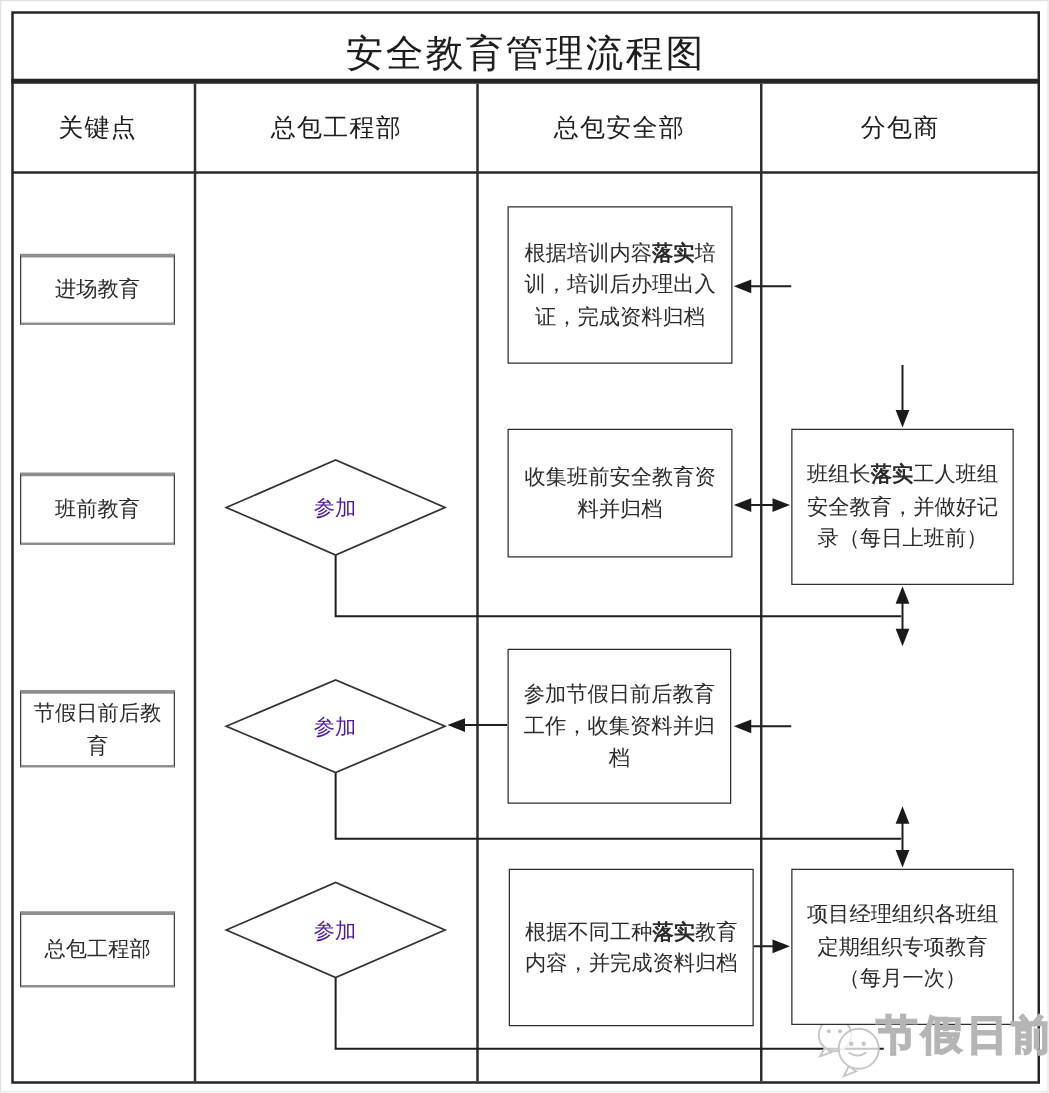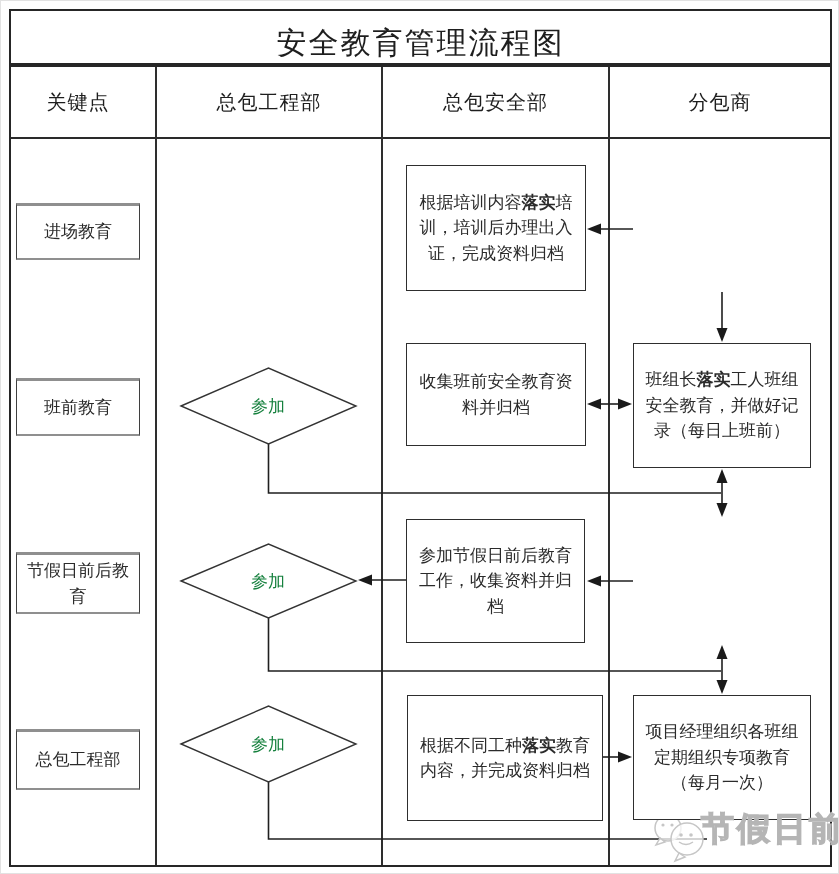--- a/index.html
+++ b/index.html
@@ -72,21 +72,21 @@
   .s4 { left: 406px; top: 694px; width: 196px; height: 126px; }
 
   .b1 { left: 632px; top: 164px; width: 178px; height: 126px; }
   .b2 { left: 632px; top: 342px; width: 178px; height: 125px; }
   .b3 { left: 632px; top: 518px; width: 177px; height: 124px; }
   .b4 { left: 632px; top: 694px; width: 178px; height: 125px; }
 
   
   .dlabel {
     position: absolute; width: 120px; text-align: center;
-    font-size: 17px; color: #15803d; pointer-events: none;
+    font-size: 17px; color: #4c1d95; pointer-events: none;
   }
   .d2 { left: 207px; top: 394px; }
   .d3 { left: 207px; top: 569px; }
   .d4 { left: 207px; top: 732px; }
 
   svg.connectors {
     position: absolute; left: 0; top: 0; width: 839px; height: 874px;
   }
   svg.connectors line, svg.connectors polyline {
     stroke: #1f1f1f; stroke-width: 1.6; fill: none;

